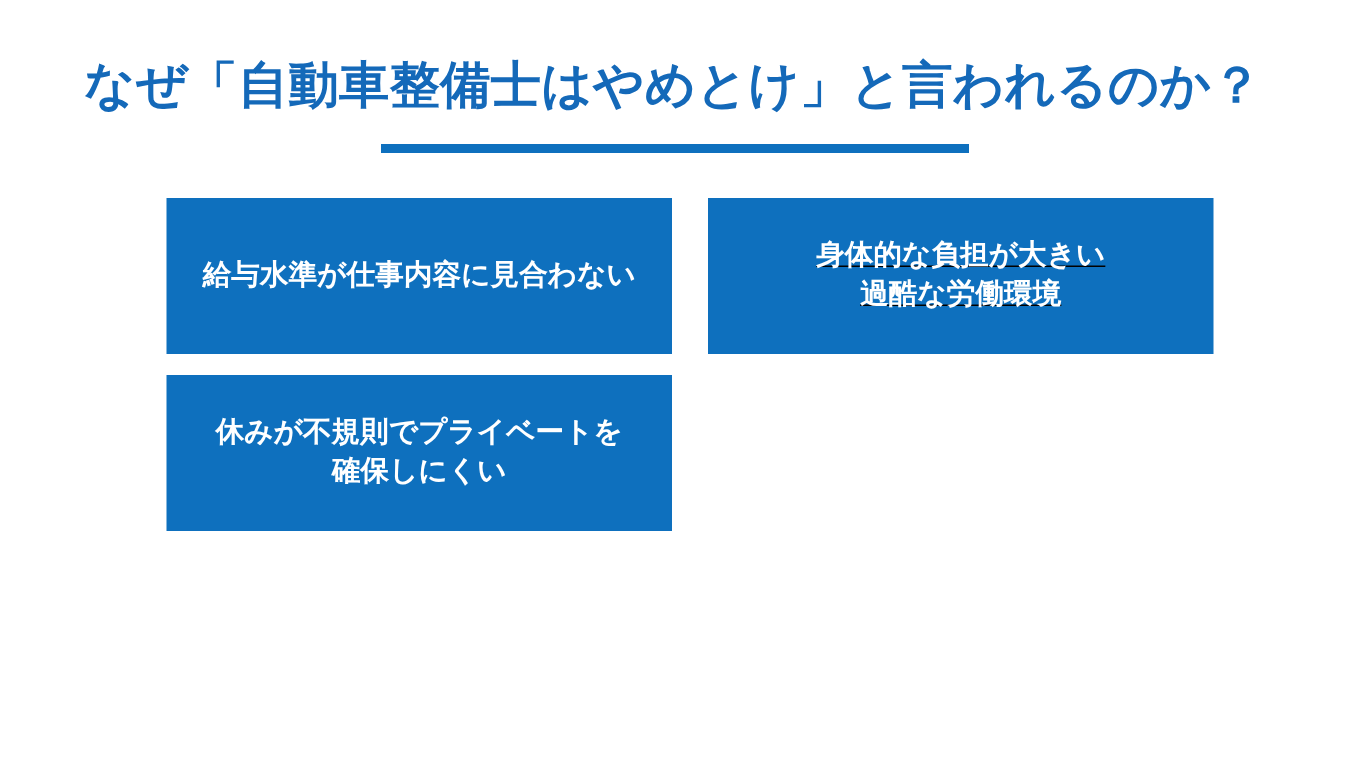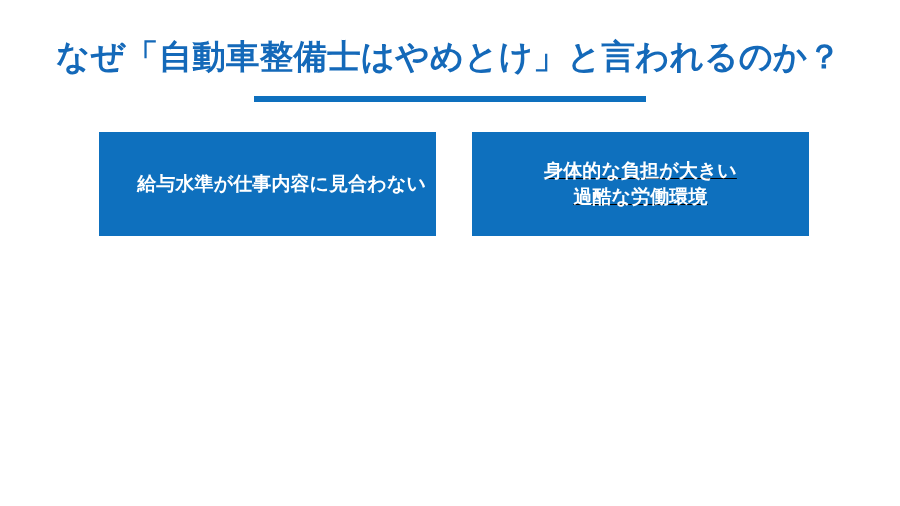--- a/index.html
+++ b/index.html
@@ -62,21 +62,21 @@
     position: absolute;
     width: 337px;
     height: 104px;
     background: #0e70be;
     display: flex;
     align-items: center;
     justify-content: center;
     box-sizing: border-box;
     padding: 4px 10px;
   }
-  .reason-box.col-left  { left: 0; justify-content: flex-end; }
+  .reason-box.col-left  { left: 12px; }
   .reason-box.col-right { left: 373px; text-decoration: underline; }
   .reason-box.row-1 { top: 0; }
   .reason-box.row-2 { top: 118px; }
   .reason-box.row-3 { top: 234px; }
 
   .reason-text {
     font-size: 19px;
     font-weight: bold;
     color: #ffffff;
     text-align: center;
@@ -100,18 +100,22 @@
 
     <div class="reason-box col-left row-1">
       <span class="reason-text">給与水準が仕事内容に見合わない</span>
     </div>
 
     <div class="reason-box col-right row-1">
       <span class="reason-text">身体的な負担が大きい
 過酷な労働環境</span>
     </div>
 
+    <div class="reason-box col-left row-2">
+      <span class="reason-text">休みが不規則でプライベートを
+確保しにくい</span>
+    </div>
 
 
 
 
   </div>
 </div>
 
 </body></html>

